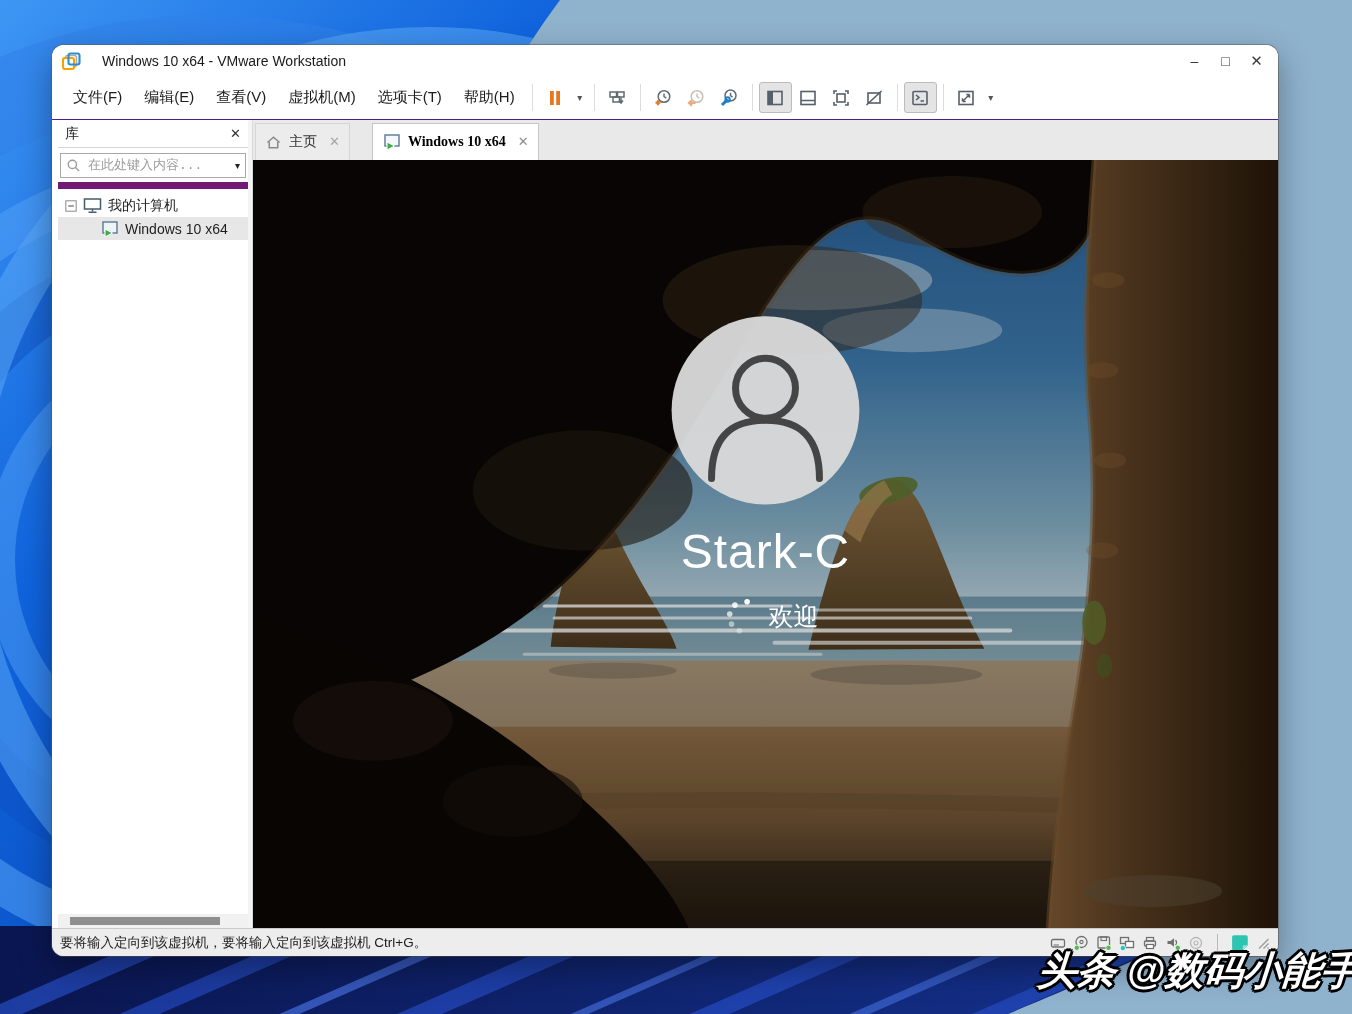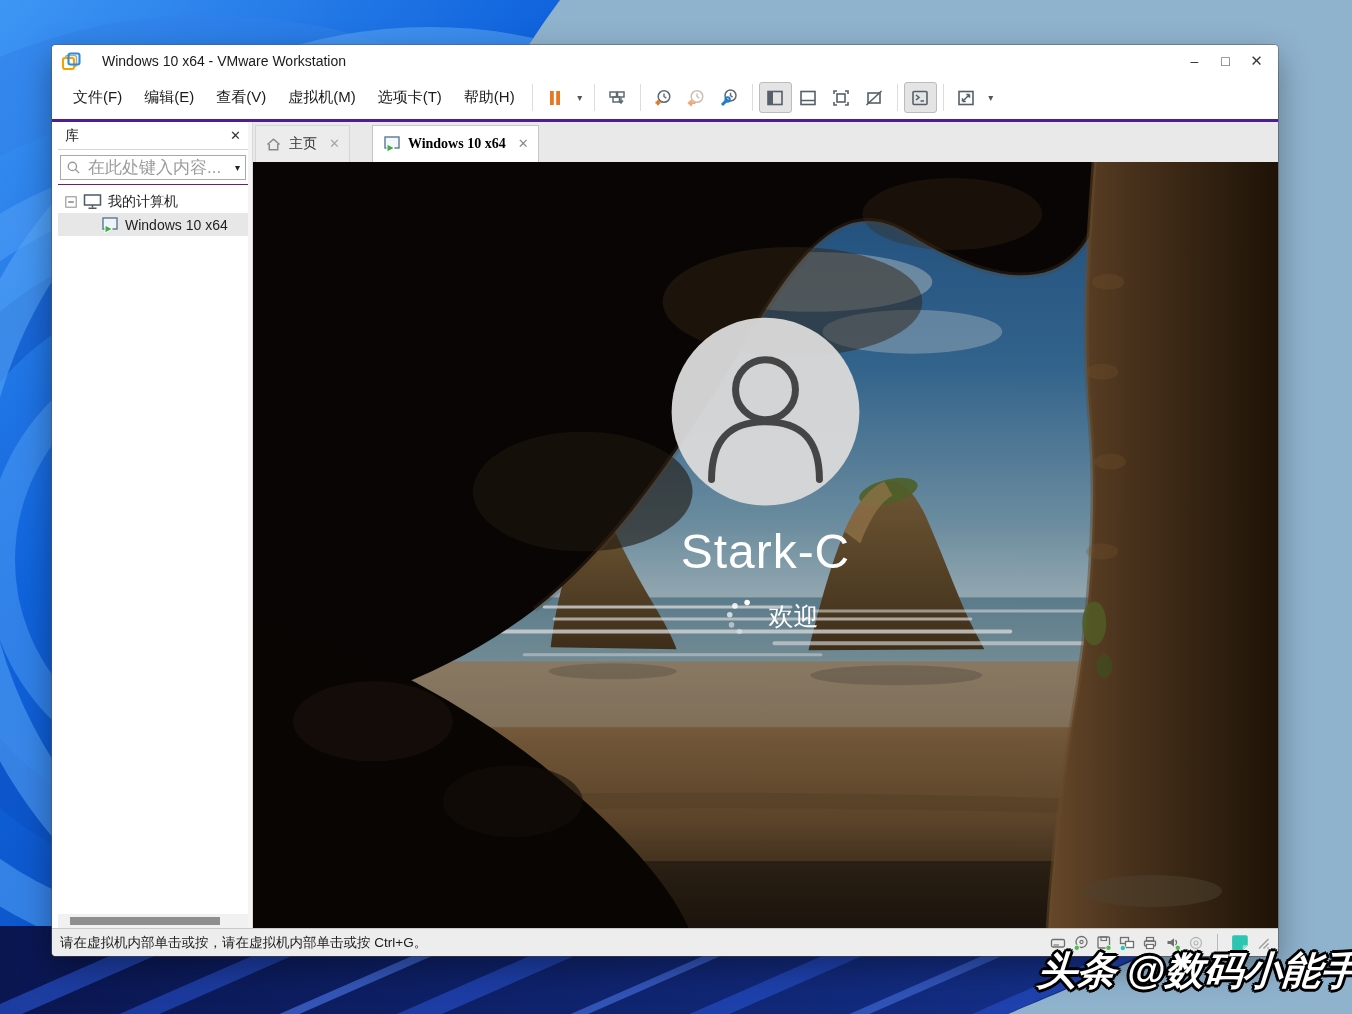--- a/index.html
+++ b/index.html
@@ -2,44 +2,44 @@
 <html><head>
 <meta charset="utf-8">
 <style>
   html,body{margin:0;padding:0;}
   body{font-family:"Liberation Sans","DejaVu Sans",sans-serif;}
   .screen{position:relative;width:1352px;height:1014px;overflow:hidden;background:#8fb2cd;}
   .wallpaper{position:absolute;inset:0;z-index:0;}
 
   
   .vmware-window{position:absolute;left:52px;top:45px;width:1226px;height:911px;background:#fff;
-    border-radius:4px;box-shadow:0 12px 32px rgba(0,0,0,.35),0 0 0 1px rgba(100,100,100,.55);
+    border-radius:12px;box-shadow:0 12px 32px rgba(0,0,0,.35),0 0 0 1px rgba(100,100,100,.55);
     display:flex;flex-direction:column;overflow:hidden;z-index:10;}
   .titlebar{height:31px;flex-shrink:0;display:flex;align-items:center;padding:0 6px 0 9px;background:#fff;}
   .title-text{font-size:14px;color:#1a1a1a;margin-left:21px;}
   .win-controls{margin-left:auto;display:flex;align-items:center;}
   .wc{width:31px;height:28px;display:flex;align-items:center;justify-content:center;font-size:14px;color:#3c3c3c;}
   .wc.close{font-size:15px;}
 
-  .menubar{height:43px;flex-shrink:0;display:flex;align-items:center;border-bottom:3px solid #4c1d95;padding:0 4px 0 10px;background:#fff;}
+  .menubar{height:43px;flex-shrink:0;display:flex;align-items:center;border-bottom:1px solid #4c1d95;padding:0 4px 0 10px;background:#fff;}
   .menu-item{padding:0 11px;font-size:15px;color:#1c1c1c;height:100%;display:flex;align-items:center;}
   .tsep{width:1px;height:27px;background:#dcdcdc;margin:0 6px;flex-shrink:0;}
   .tbtn{width:31px;height:29px;display:flex;align-items:center;justify-content:center;border-radius:3px;border:1px solid transparent;flex-shrink:0;}
   .tbtn.pressed{background:#e4e4e4;border-color:#bcbcbc;}
   .caret-btn{width:16px;height:29px;display:flex;align-items:center;justify-content:center;color:#555;font-size:10px;}
 
   .main{flex:1;display:flex;min-height:0;padding-left:6px;background:#fff;}
   .sidebar{width:190px;flex-shrink:0;display:flex;flex-direction:column;min-height:0;}
   .sidebar-header{height:27px;display:flex;align-items:center;padding:0 7px;font-size:14px;color:#222;border-bottom:1px solid #d6d6d6;flex-shrink:0;}
   .sidebar-close{margin-left:auto;font-size:13px;color:#333;}
   .search-row{margin:5px 2px 4px 2px;height:23px;border:1px solid #a9a9a9;background:#fff;display:flex;align-items:center;padding:0 5px;gap:5px;flex-shrink:0;}
-  .search-row input{border:none;outline:none;flex:1;min-width:0;font-size:17px;color:#444;background:transparent;font-family:Liberation Sans, sans-serif;}
+  .search-row input{border:none;outline:none;flex:1;min-width:0;font-size:13px;color:#444;background:transparent;font-family:Liberation Mono, monospace;}
   .search-row input::placeholder{color:#9b9b9b;}
   .search-caret{color:#222;font-size:10px;}
-  .tree{flex:1;border-top:1px solid #701a75;padding-top:5px;font-size:14px;color:#1e1e1e;overflow:hidden;min-height:0;}
+  .tree{flex:1;border-top:7px solid #701a75;padding-top:5px;font-size:14px;color:#1e1e1e;overflow:hidden;min-height:0;}
   .tree-row{display:flex;align-items:center;gap:6px;height:23px;padding-left:7px;white-space:nowrap;}
   .tree-row.selected{padding-left:42px;background:#e7e7e7;}
   .sidebar-scrollbar{height:14px;background:#f1f1f1;display:flex;align-items:center;flex-shrink:0;}
   .sidebar-scrollbar .thumb{height:8px;width:150px;background:#8f8f8f;margin-left:12px;}
 
   .splitter{width:4px;background:#f4f4f4;border-right:1px solid #dadada;flex-shrink:0;}
 
   .content{flex:1;display:flex;flex-direction:column;min-width:0;}
   .tabstrip{height:40px;background:#e9e9e9;display:flex;align-items:stretch;flex-shrink:0;padding-top:3px;box-sizing:border-box;font-family:Liberation Serif, serif;}
   .tab{display:flex;align-items:center;gap:7px;padding:0 9px;font-size:14px;color:#333;}
@@ -382,21 +382,21 @@
               <circle cx="479.0" cy="463.5" r="2.8" fill="#ffffff" opacity="0.5"></circle>
               <circle cx="486.9" cy="470.1" r="2.8" fill="#ffffff" opacity="0.35"></circle>
             </g>
             <text x="541" y="464" text-anchor="middle" font-size="25" fill="#ffffff" font-family="Liberation Sans, DejaVu Sans, sans-serif">欢迎</text>
           </svg>
         </div>
       </div>
     </div>
 
     <div class="statusbar">
-      <span class="status-message">请在虚拟机内部单击或按，请在虚拟机内部单击或按 Ctrl+G。</span>
+      <span class="status-message">要将输入定向到该虚拟机，要将输入定向到该虚拟机 Ctrl+G。</span>
       <div class="devices">
         <svg width="18" height="16" viewBox="0 0 16 16">
           <rect x="1.5" y="4.5" width="13" height="7.5" rx="1.5" fill="none" stroke="#6f6f6f" stroke-width="1.3"></rect>
           <line x1="3.5" y1="10" x2="9" y2="10" stroke="#6f6f6f" stroke-width="1.1"></line>
         </svg>
         <svg width="18" height="16" viewBox="0 0 16 16">
           <circle cx="8.5" cy="7" r="5.5" fill="none" stroke="#6f6f6f" stroke-width="1.3"></circle>
           <circle cx="8.5" cy="7" r="1.6" fill="none" stroke="#6f6f6f" stroke-width="1.1"></circle>
           <circle cx="3.8" cy="12.8" r="2.7" fill="#58b957" stroke="#ffffff" stroke-width="0.8"></circle>
         </svg>

